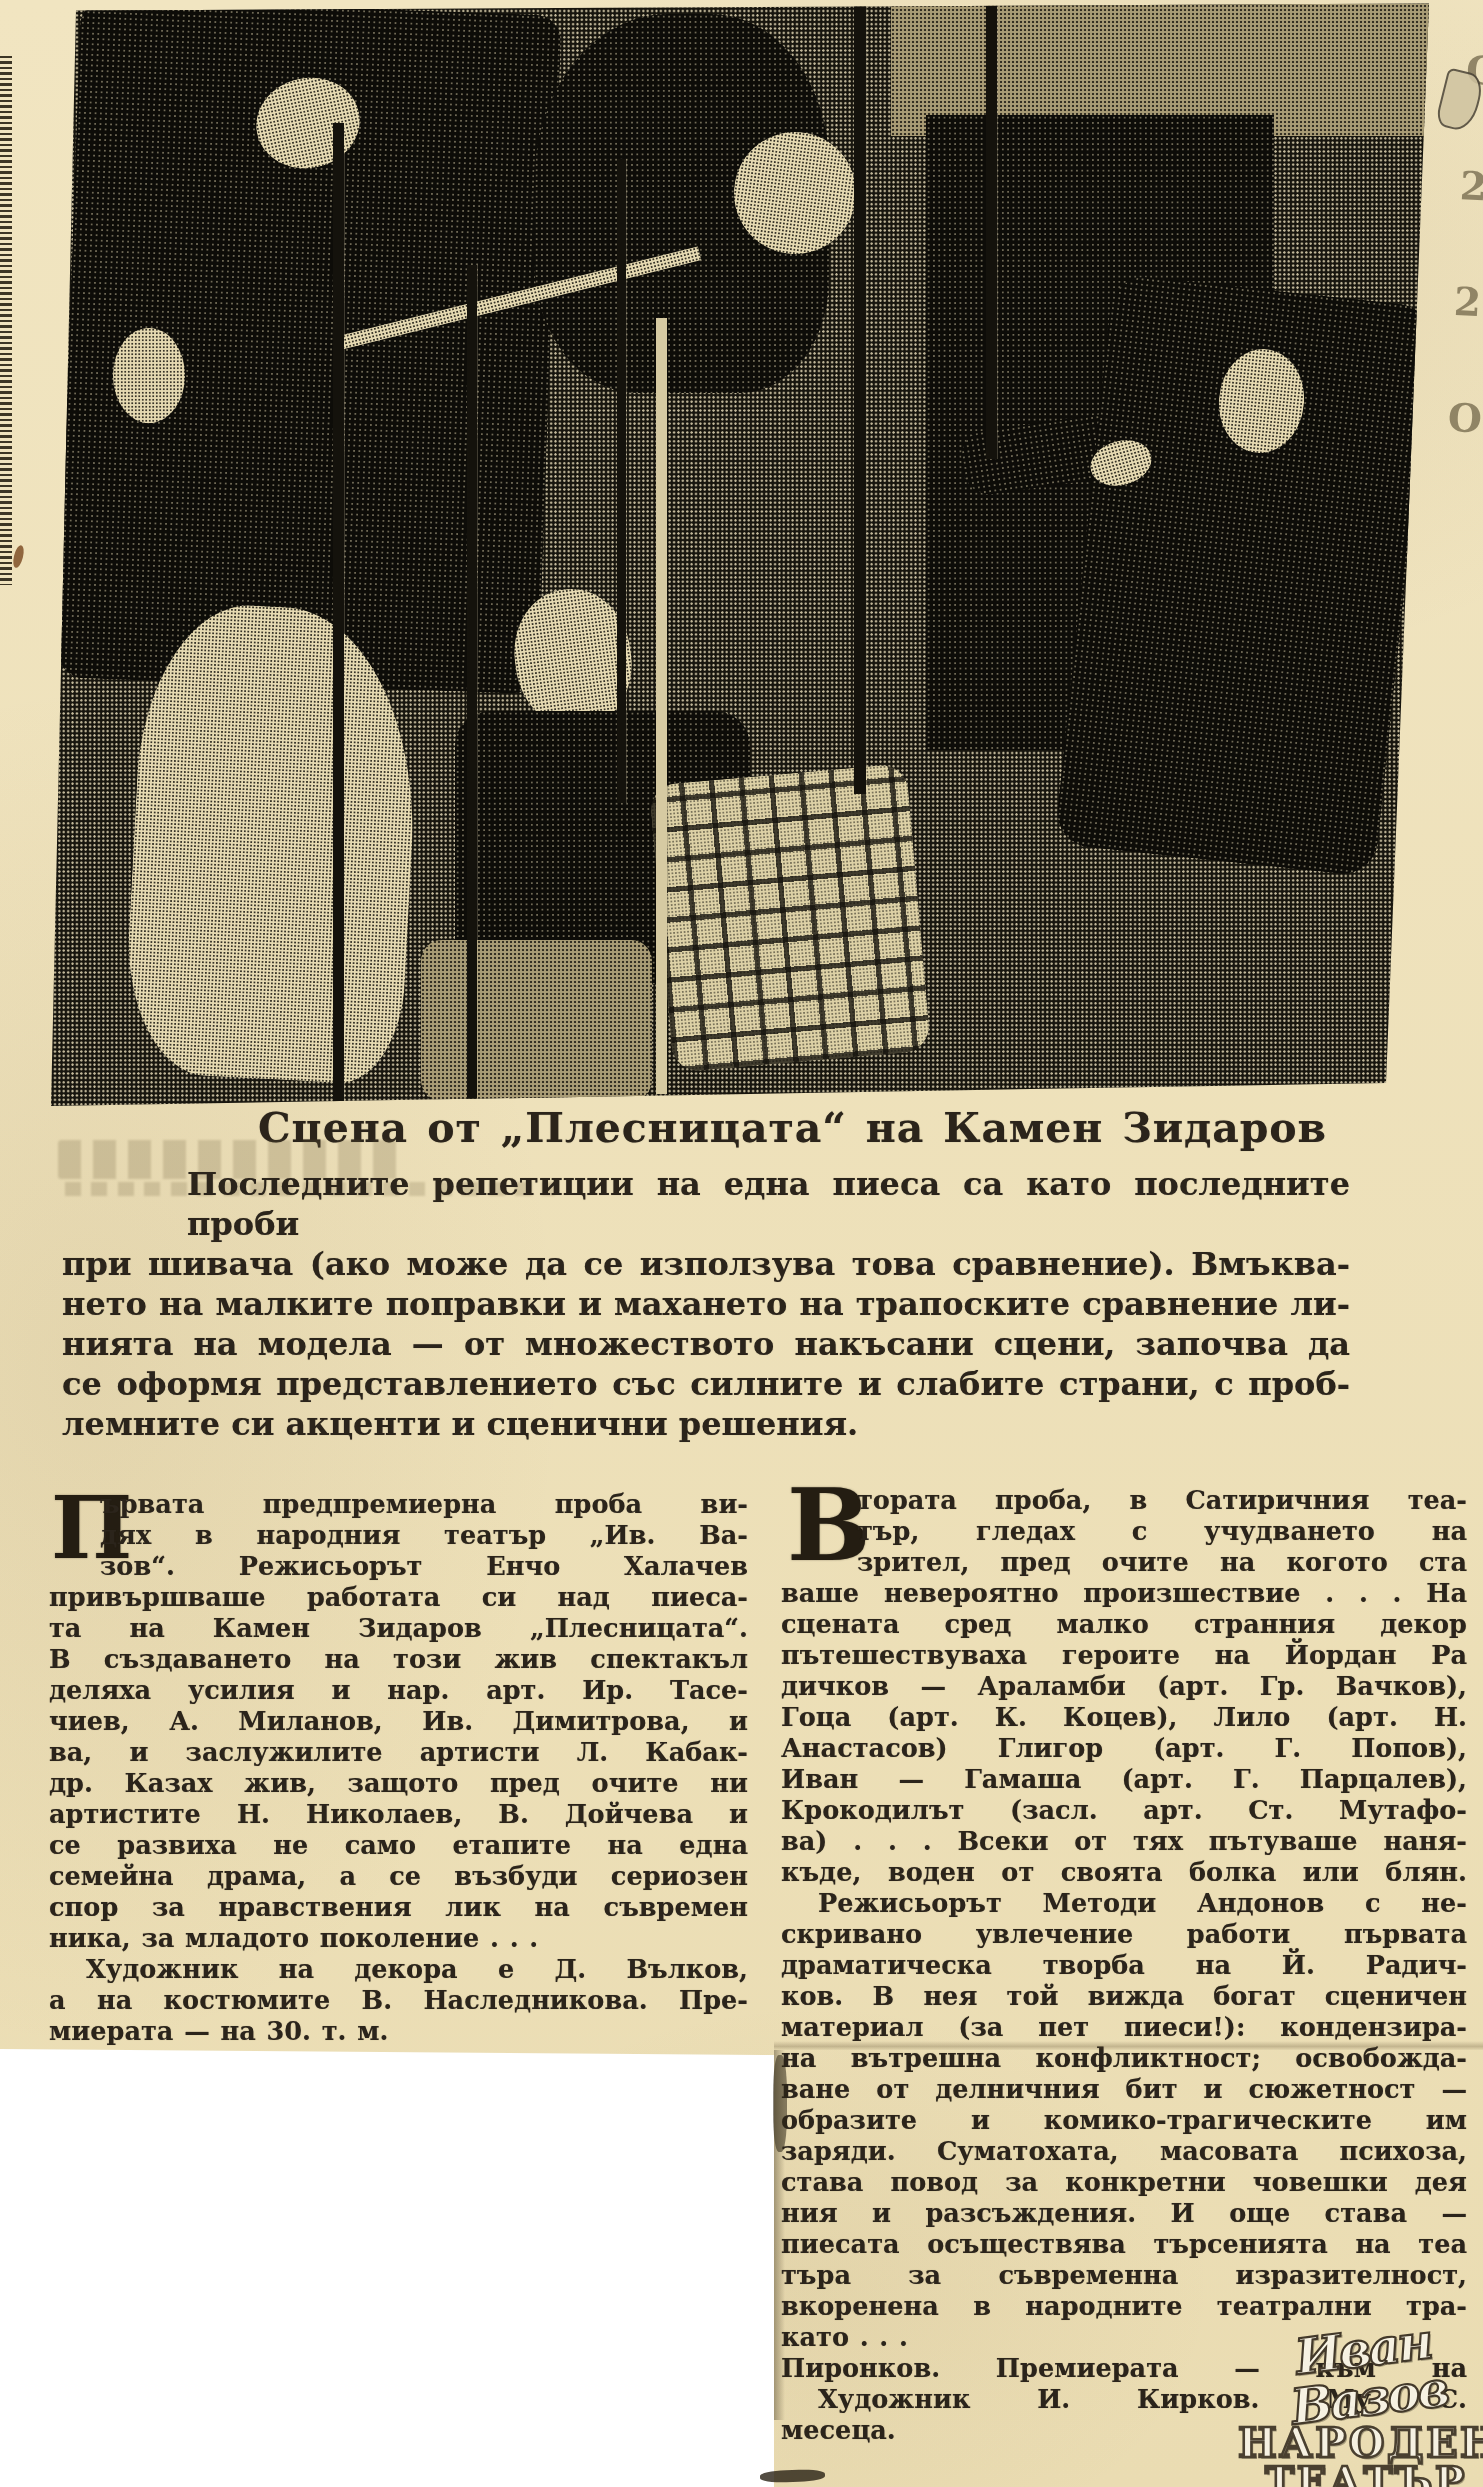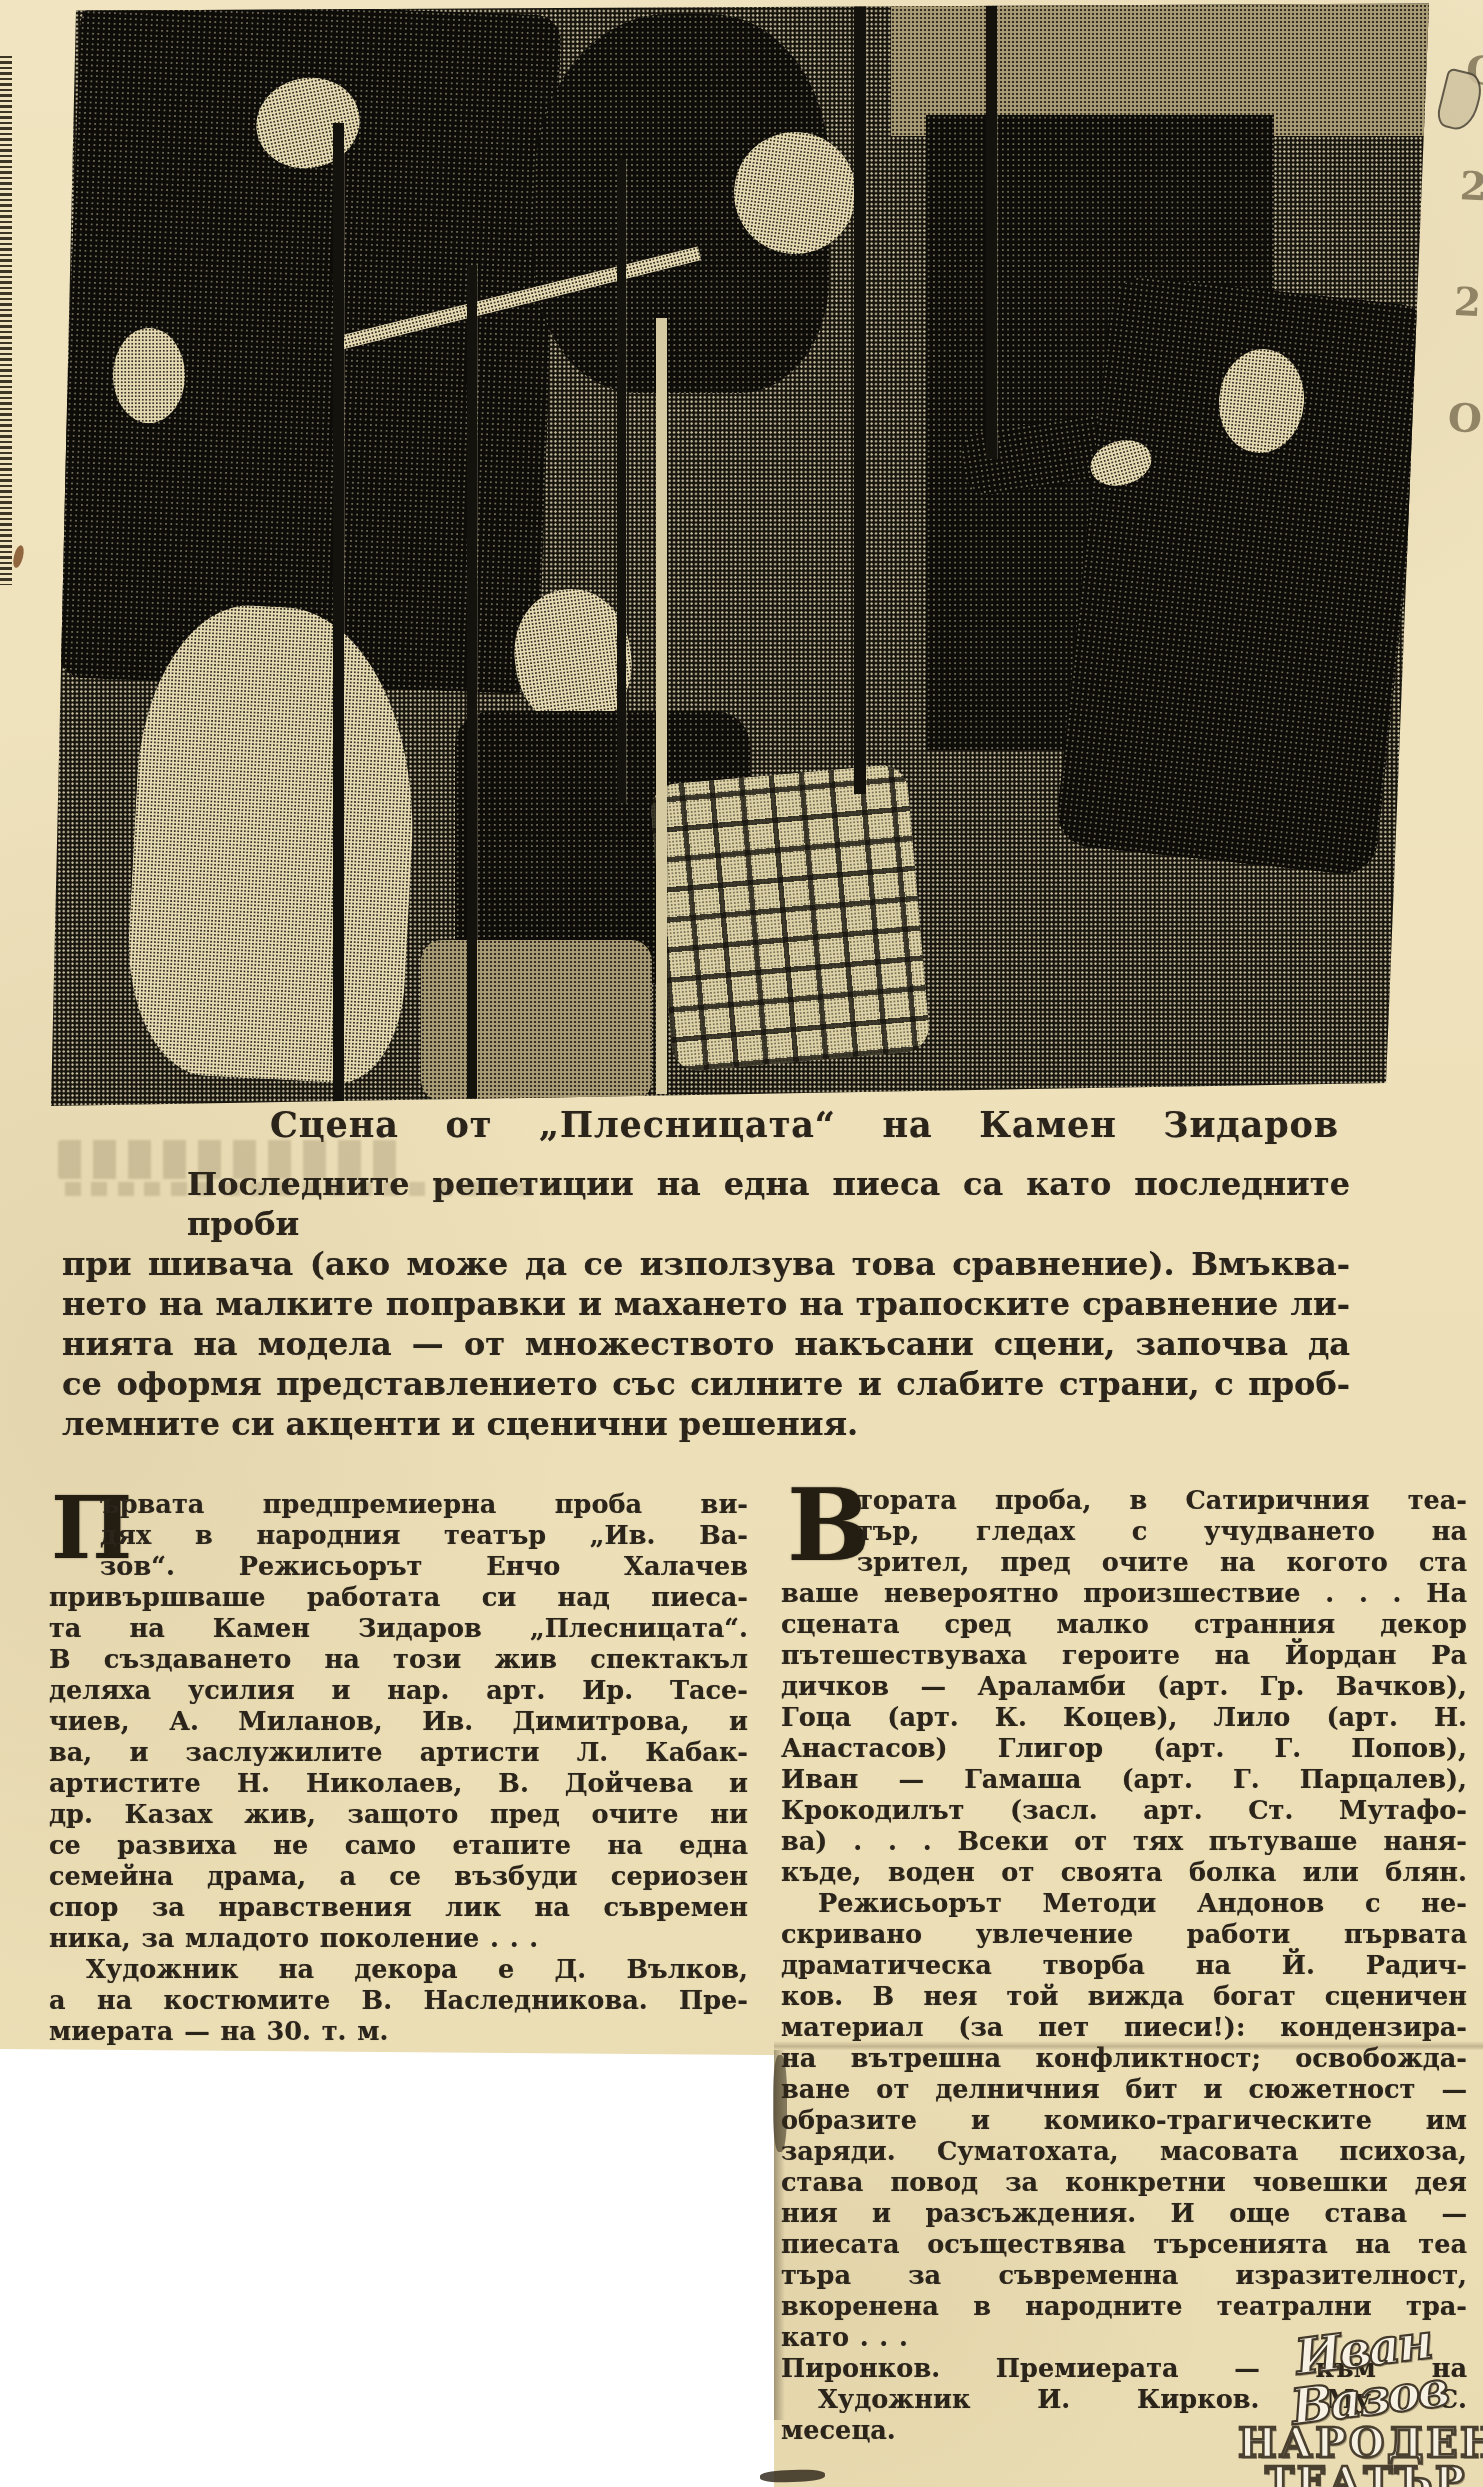--- a/index.html
+++ b/index.html
@@ -23,21 +23,21 @@
   .dk2{background:radial-gradient(rgba(230,218,180,.45) 0.9px,transparent 1.3px) 0 0/5.3px 5.3px,#0d0c08;}
   .lt{background:radial-gradient(rgba(23,21,14,.85) 0.9px,transparent 1.3px) 0 0/3.5px 3.5px,#e6dab2;}
   .md{background:radial-gradient(rgba(23,21,14,.8) 1.1px,transparent 1.6px) 0 0/4px 4px,#a99c76;}
   .plaid{background:
       repeating-linear-gradient(0deg, rgba(20,18,12,.78) 0 5.3px, transparent 5.3px 30px),
       repeating-linear-gradient(90deg, rgba(20,18,12,.78) 0 5.3px, transparent 5.3px 30px),
       radial-gradient(rgba(23,21,14,.5) 0.9px,transparent 1.2px) 0 0/3.5px 3.5px,#ddd1a6;}
   .pole{background:#14120c;box-shadow:0.9px 0 0 rgba(240,228,190,.25);}
   .pole-lt{background:#d6caa2;box-shadow:0 0 1.8px rgba(0,0,0,.6);}
   
-  #caption{position:absolute;left:270px;top:1104px;width:1069px;font-size:35px;font-weight:bold;
+  #caption{position:absolute;left:258px;top:1104px;width:1069px;font-size:41px;font-weight:bold;
            letter-spacing:0.9px;text-align:justify;text-align-last:justify;
            text-shadow:0 0 0.9px rgba(43,36,27,.45);}
   .textblock .ln{text-align:justify;text-align-last:justify;text-shadow:0 0 0.9px rgba(43,36,27,.4);}
   .textblock .ln.ragged{text-align-last:left;}
   .textblock .ln.indent{padding-left:37px;}
   #intro{position:absolute;left:62px;top:1164px;width:1288px;font-size:32px;font-weight:bold;
          line-height:40px;}
   #intro .ln.indent{padding-left:125px;}
   .col{position:absolute;font-size:25.6px;font-weight:bold;line-height:31px;word-spacing:1.8px;}
   #col-left{left:49px;top:1489px;width:699px;}
@@ -135,22 +135,22 @@
   <div id="col-left" class="col textblock">
       <div class="ln beside-cap">ървата предпремиерна проба ви-</div>
       <div class="ln beside-cap">дях в народния театър „Ив. Ва-</div>
       <div class="ln beside-cap">зов“. Режисьорът Енчо Халачев</div>
       <div class="ln">привършваше работата си над пиеса-</div>
       <div class="ln">та на Камен Зидаров „Плесницата“.</div>
       <div class="ln">В създаването на този жив спектакъл</div>
       <div class="ln">деляха усилия и нар. арт. Ир. Тасе-</div>
       <div class="ln">чиев, А. Миланов, Ив. Димитрова, и</div>
       <div class="ln">ва, и заслужилите артисти Л. Кабак-</div>
+      <div class="ln">др. Казах жив, защото пред очите ни</div>
       <div class="ln">артистите Н. Николаев, В. Дойчева и</div>
-      <div class="ln">др. Казах жив, защото пред очите ни</div>
       <div class="ln">се развиха не само етапите на една</div>
       <div class="ln">семейна драма, а се възбуди сериозен</div>
       <div class="ln">спор за нравствения лик на съвремен</div>
       <div class="ln ragged">ника, за младото поколение . . .</div>
       <div class="ln indent">Художник на декора е Д. Вълков,</div>
       <div class="ln">а на костюмите В. Наследникова. Пре-</div>
       <div class="ln ragged">миерата — на 30. т. м.</div>
     </div>
 
   <div class="dropcap" id="cap-right">В</div>

